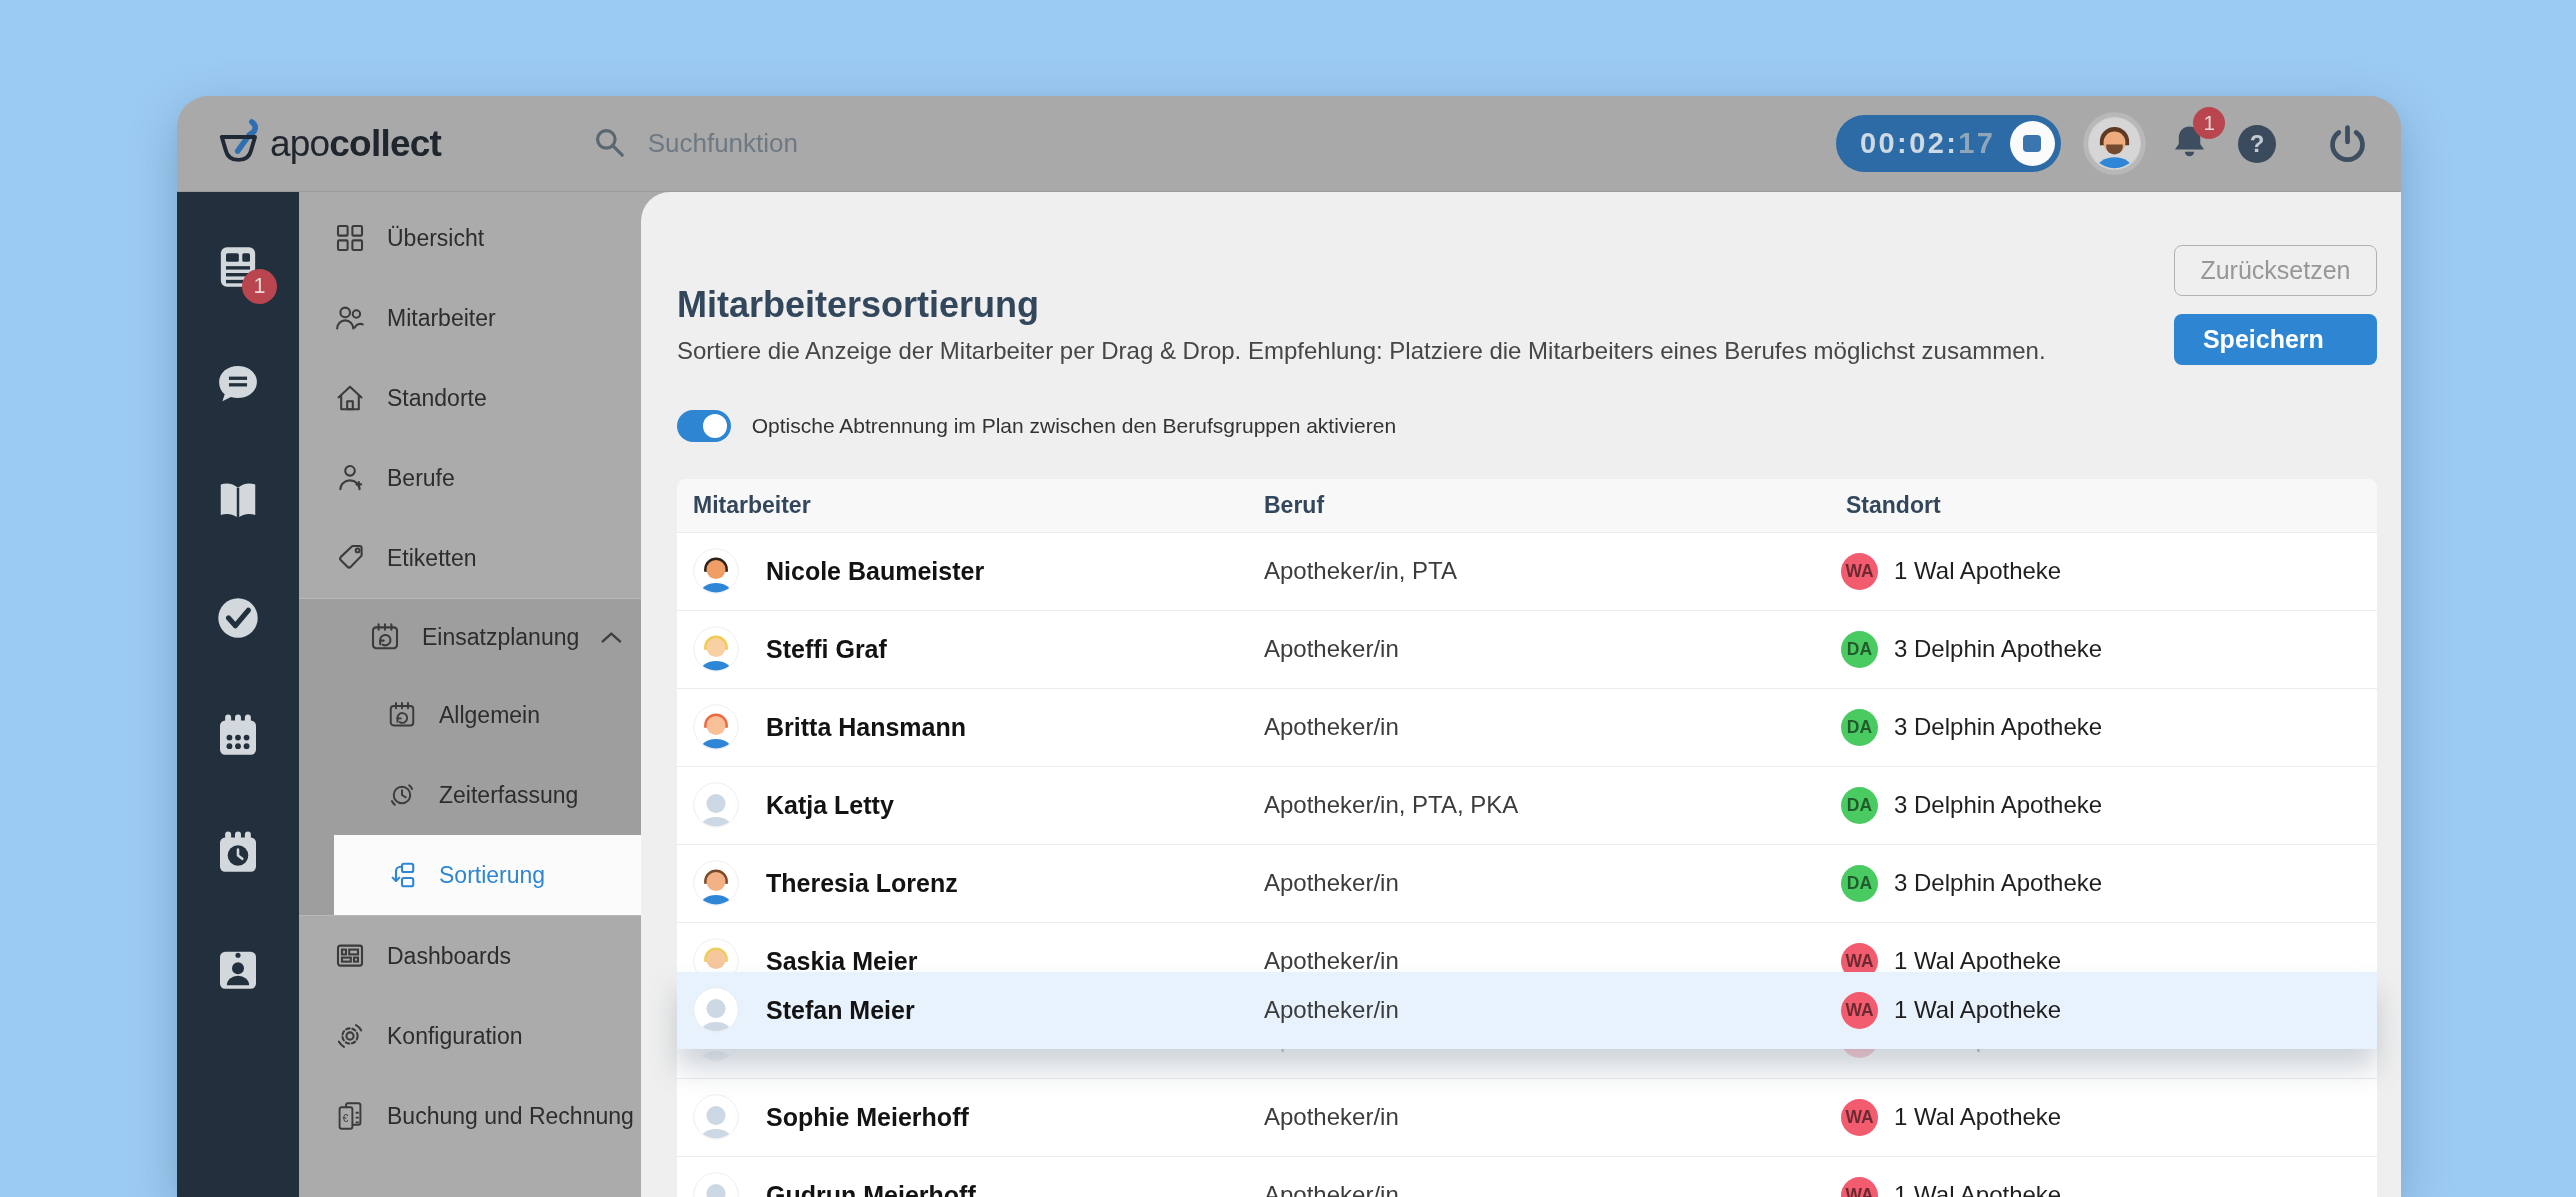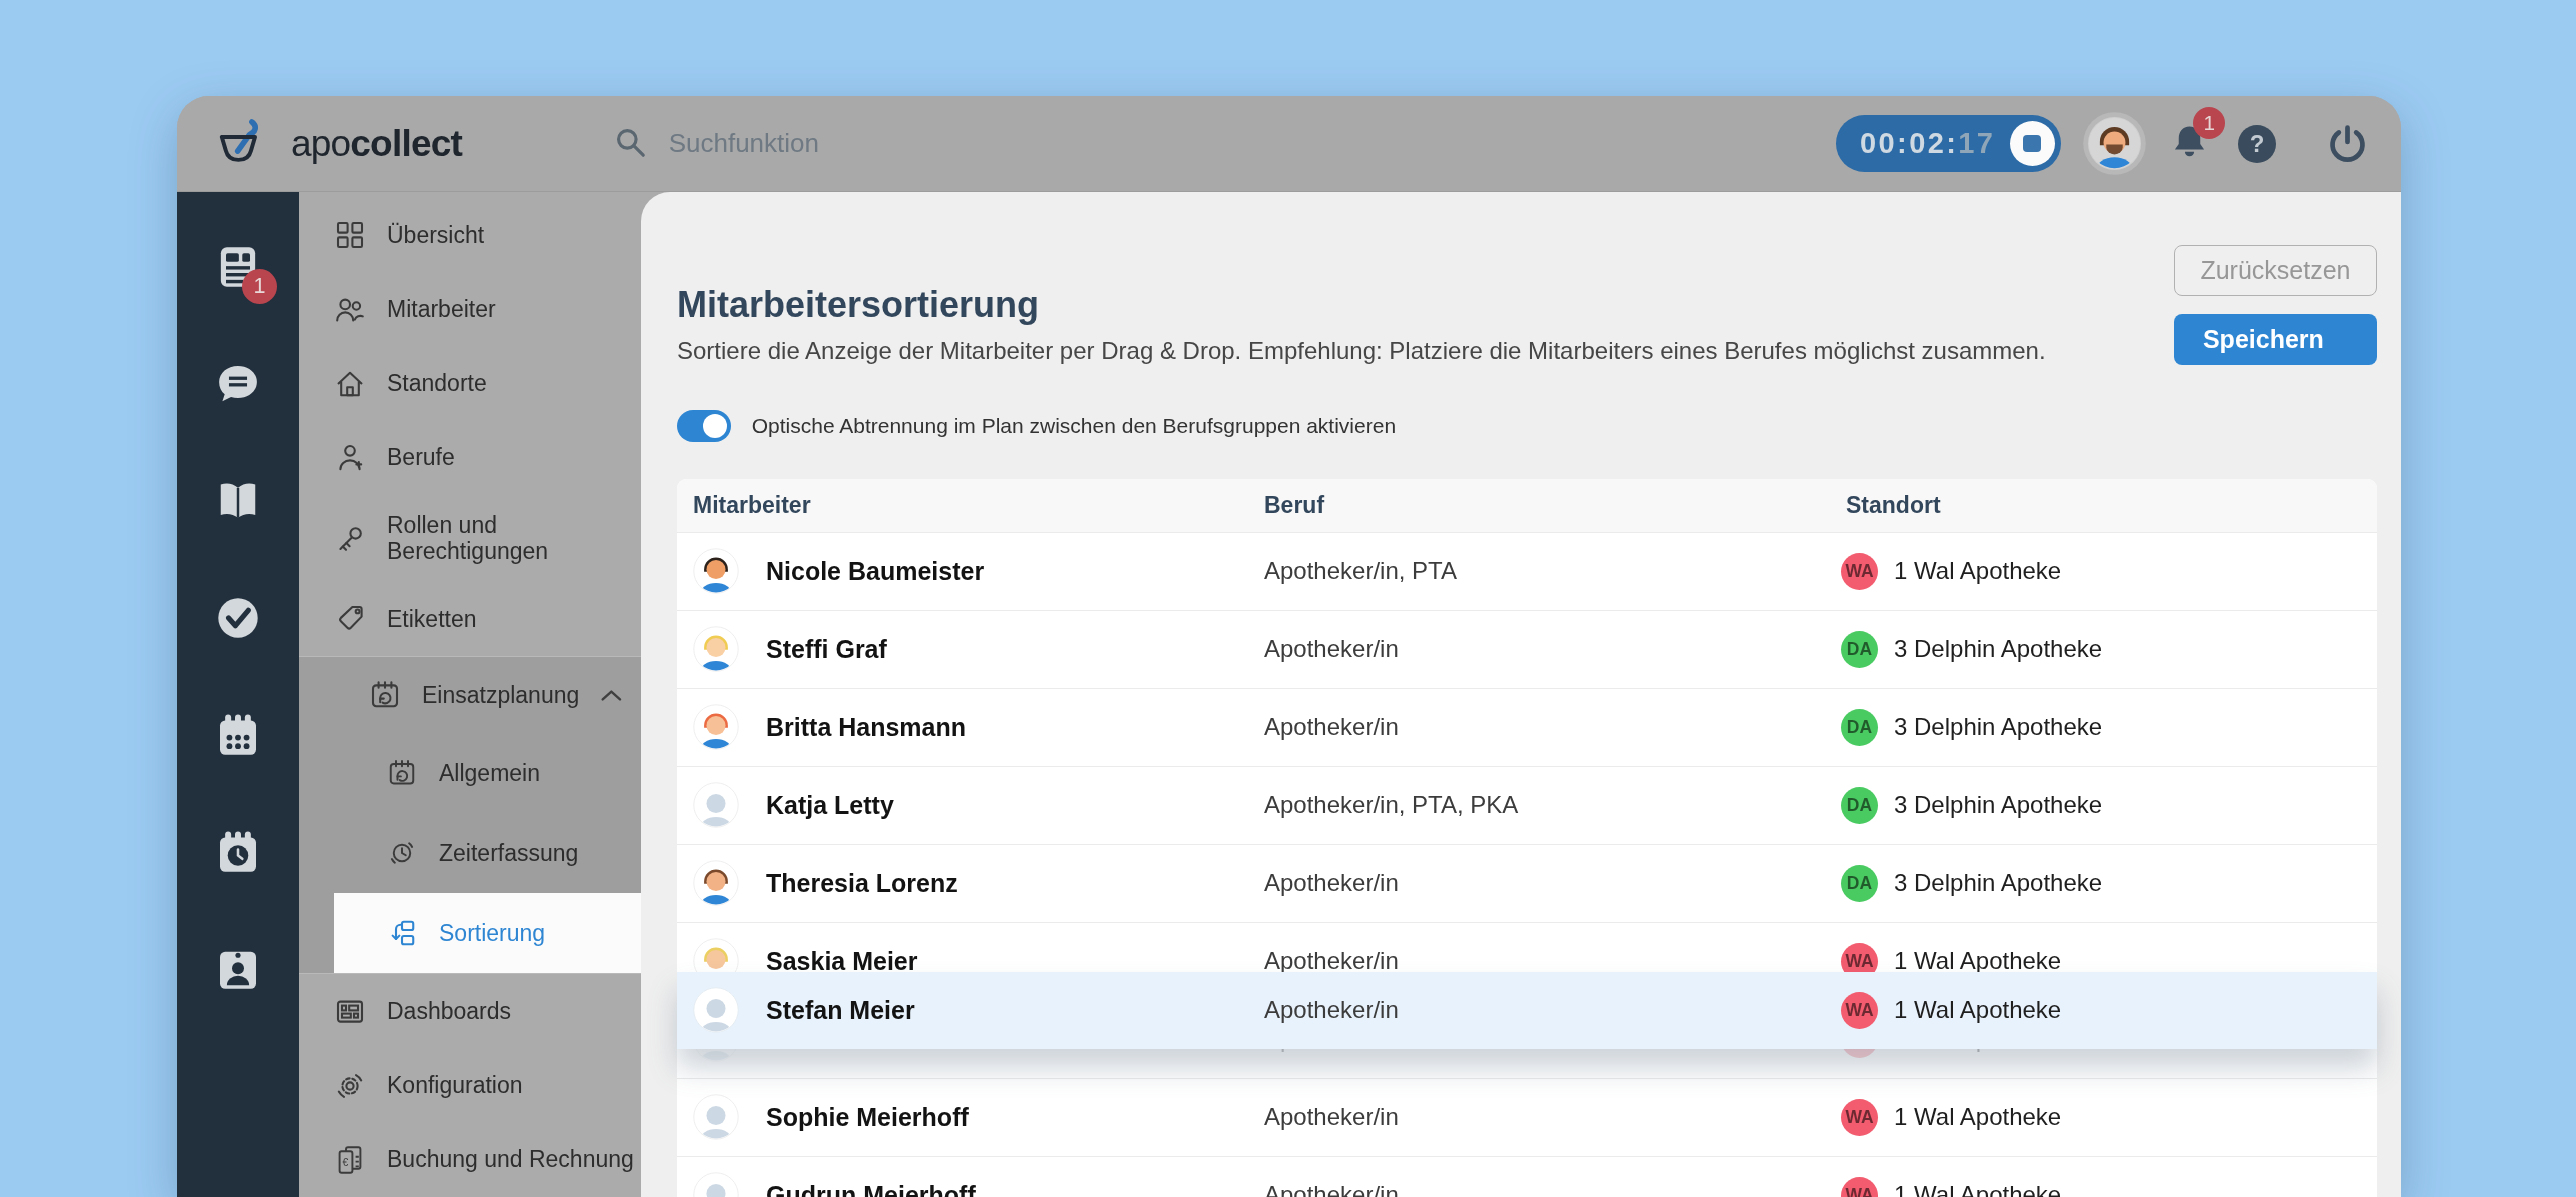--- a/index.html
+++ b/index.html
@@ -1,20 +1,20 @@
 <!DOCTYPE html>
 <html style="font-size:12.7px"><head>
 <meta charset="utf-8">
 <style>
   html,body{margin:0;padding:0;}
   body{width:2576px;height:1197px;position:relative;overflow:hidden;background:#9ccbf2;font-family:"Liberation Sans",sans-serif;}
   .window{position:absolute;left:177px;top:96px;width:2224px;height:1101px;background:#ababab;border-radius:32px 32px 0 0;overflow:hidden;display:flex;flex-direction:column;box-shadow:0 14.3px 48px rgba(30,60,90,.28);}
   
   .topbar{flex:0 0 95px;background:#a9a9a9;border-bottom:0.8px solid #9c9c9c;display:flex;align-items:center;padding:0 33px 0 35px;}
-  .logo{display:flex;align-items:center;gap:23px;}
+  .logo{display:flex;align-items:center;gap:2px;}
   .logo-text{font-size:37px;color:#20262e;letter-spacing:-0.8px;font-weight:400;}
   .logo-text b{font-weight:700;}
   .search{display:flex;align-items:center;gap:20.7px;margin-left:151px;cursor:text;}
   .search-ph{font-size:26px;color:#6e7983;}
   .topbar-right{margin-left:auto;display:flex;align-items:center;gap:27px;}
   .timer{height:57px;border-radius:29px;background:#2c6ba6;display:flex;align-items:center;padding:0 6.4px 0 24px;gap:14.3px;}
   .timer-time{font-size:29px;font-weight:600;color:#cfd9e2;letter-spacing:2.4px;}
   .timer-time .secs{color:#8fa6b8;}
   .timer-stop{width:45px;height:45px;border-radius:50%;background:#fbfbfb;display:flex;align-items:center;justify-content:center;}
   .timer-stop i{width:17.5px;height:17.5px;border-radius:4px;background:#3b76ae;}
@@ -251,32 +251,20 @@
             <svg width="32" height="32" viewBox="0 0 40 40">
               <g fill="none" stroke="#3b3b3b" stroke-width="2.6" stroke-linecap="round">
                 <circle cx="20" cy="11" r="6"></circle>
                 <path d="M8 34 a12 11 0 0 1 24 0"></path>
                 <path d="M28 28 h6 M31 25 v6"></path>
               </g>
             </svg>
           </span>
         <span class="sm-label">Berufe</span>
       </div>
-      <div class="sm-item tall">
-        <span class="ico">
-            <svg width="32" height="32" viewBox="0 0 40 40">
-              <g fill="none" stroke="#3b3b3b" stroke-width="2.6" stroke-linecap="round">
-                <circle cx="27" cy="13" r="6.5"></circle>
-                <path d="M22 18.5 L8 32.5"></path>
-                <path d="M11 29.5 l4 4 M15.5 25 l4 4"></path>
-              </g>
-            </svg>
-          </span>
-        <span class="sm-label">Rollen und Berechtigungen</span>
-      </div>
       <div class="sm-item">
         <span class="ico">
             <svg width="32" height="32" viewBox="0 0 40 40">
               <g fill="none" stroke="#3b3b3b" stroke-width="2.6" stroke-linejoin="round">
                 <path d="M23 5 h9 a2.5 2.5 0 0 1 2.5 2.5 V17 L21 31 a3 3 0 0 1-4.2 0 L8.6 22.8 a3 3 0 0 1 0-4.2 z"></path>
                 <circle cx="29.5" cy="10.5" r="2.4"></circle>
               </g>
             </svg>
           </span>
         <span class="sm-label">Etiketten</span>

